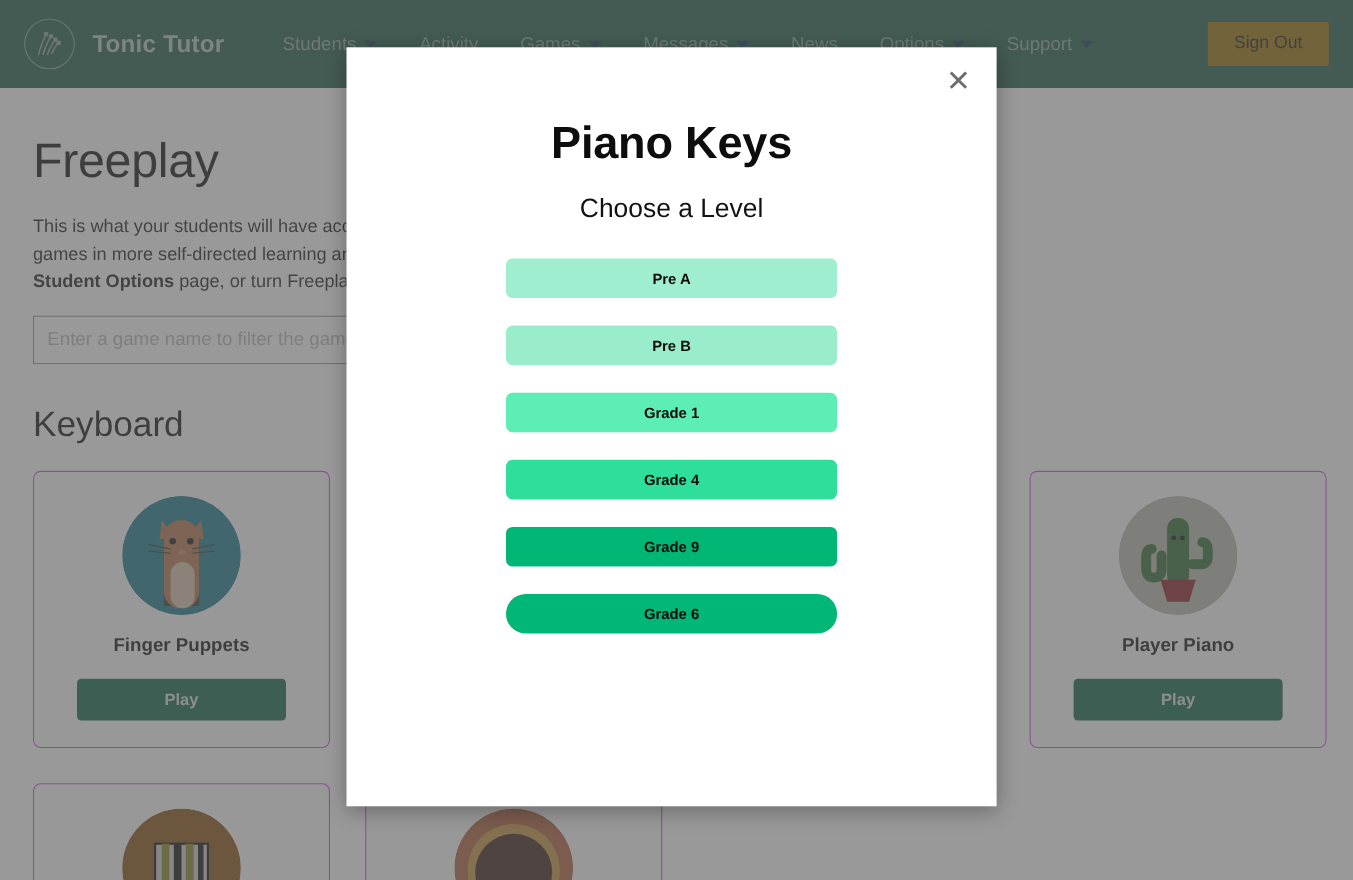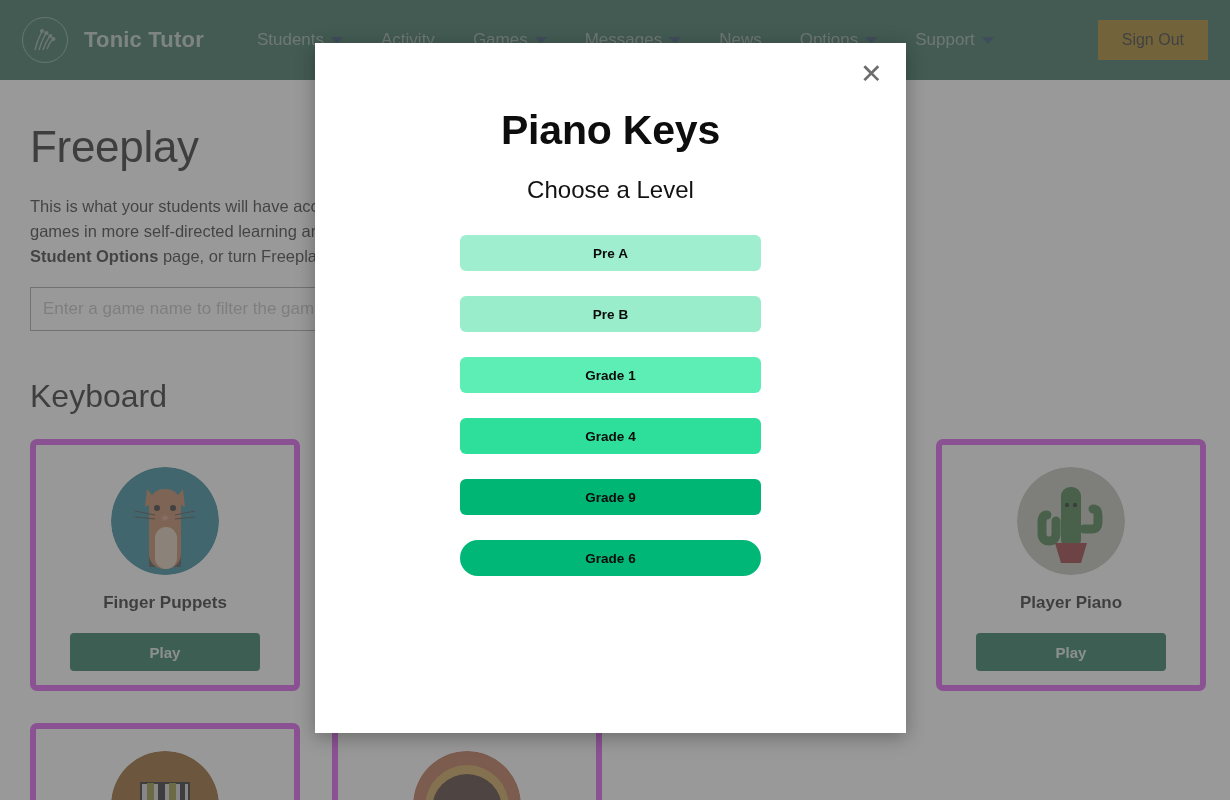--- a/index.html
+++ b/index.html
@@ -68,33 +68,33 @@
   }
   .intro b { font-weight: bold; text-align: right; }
   .filter-input {
     margin: 18px 0 0 30px; width: 700px; height: 44px;
     border: 1px solid #9a9a9a; background: transparent;
     padding: 0 12px; font-size: 17px; color: #555;
     font-family: "Liberation Sans", sans-serif;
   }
   .filter-input::placeholder { color: #b9b9b9; }
   .section-title {
-    margin: 47px 0 0 30px;
+    margin: 36px 0 0 30px;
     font-size: 32px; font-weight: 400; color: #101010;
   }
 
   .card-grid {
     display: grid;
     grid-template-columns: repeat(4, 270px);
     gap: 32px;
     margin: 24px 0 0 30px;
   }
   .game-card {
     width: 270px; height: 252px;
-    border: 6px solid #d946ef; border-radius: 7px;
+    border: 1px solid #d946ef; border-radius: 7px;
     background: #fdfdfd;
     display: flex; flex-direction: column; align-items: center;
     padding-top: 22px;
   }
   .thumb {
     width: 108px; height: 108px; border-radius: 50%;
     overflow: hidden; display: block;
   }
   .game-name {
     margin-top: 18px; font-size: 17px; font-weight: bold; color: #111;

